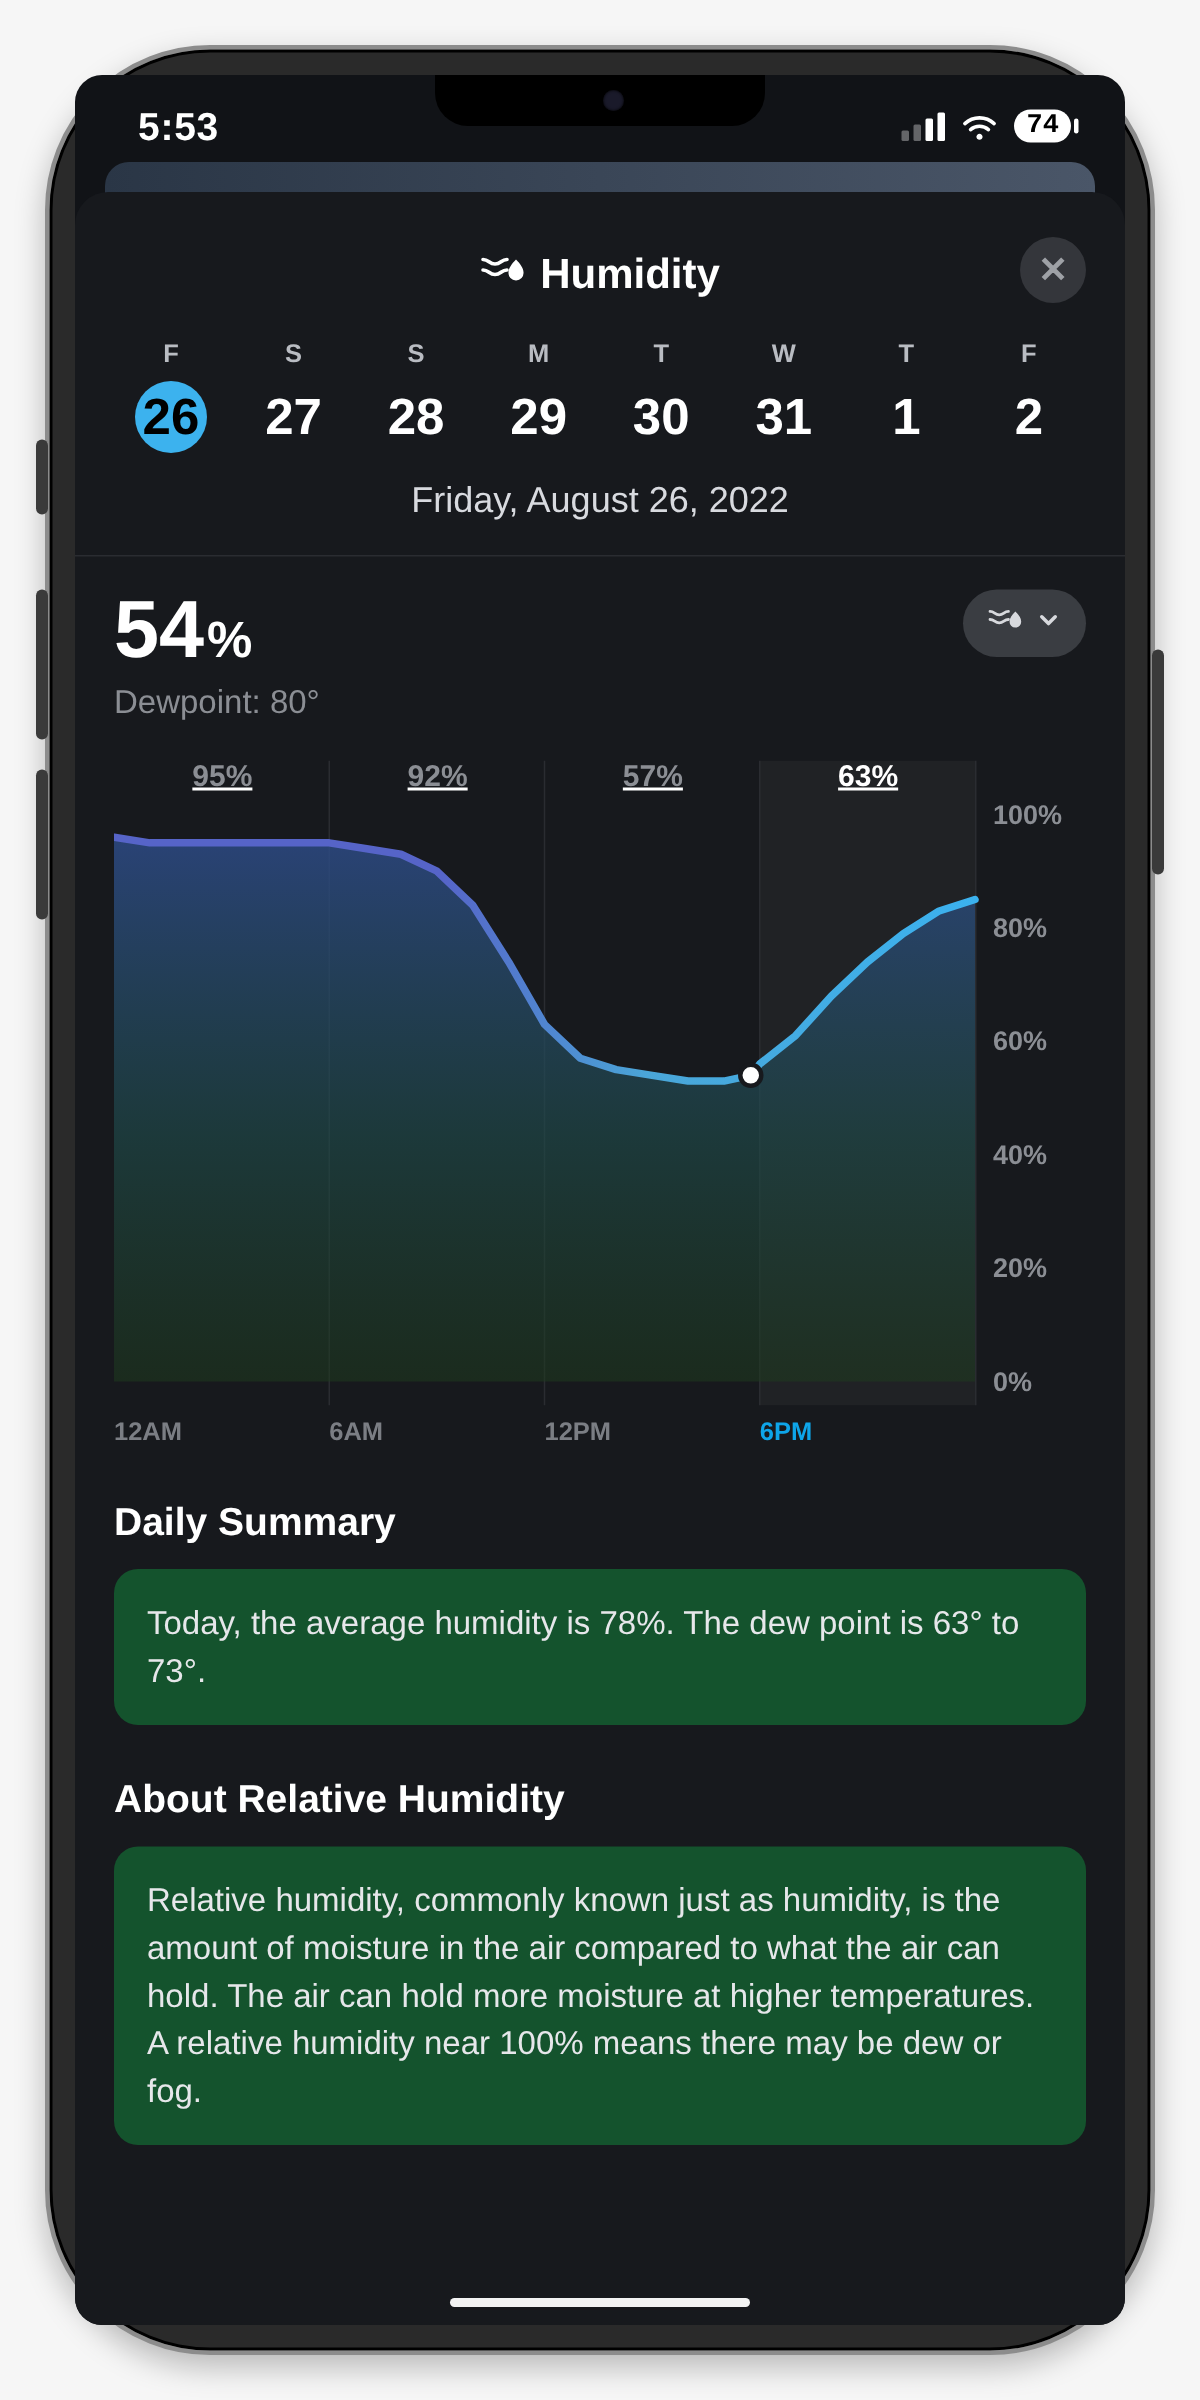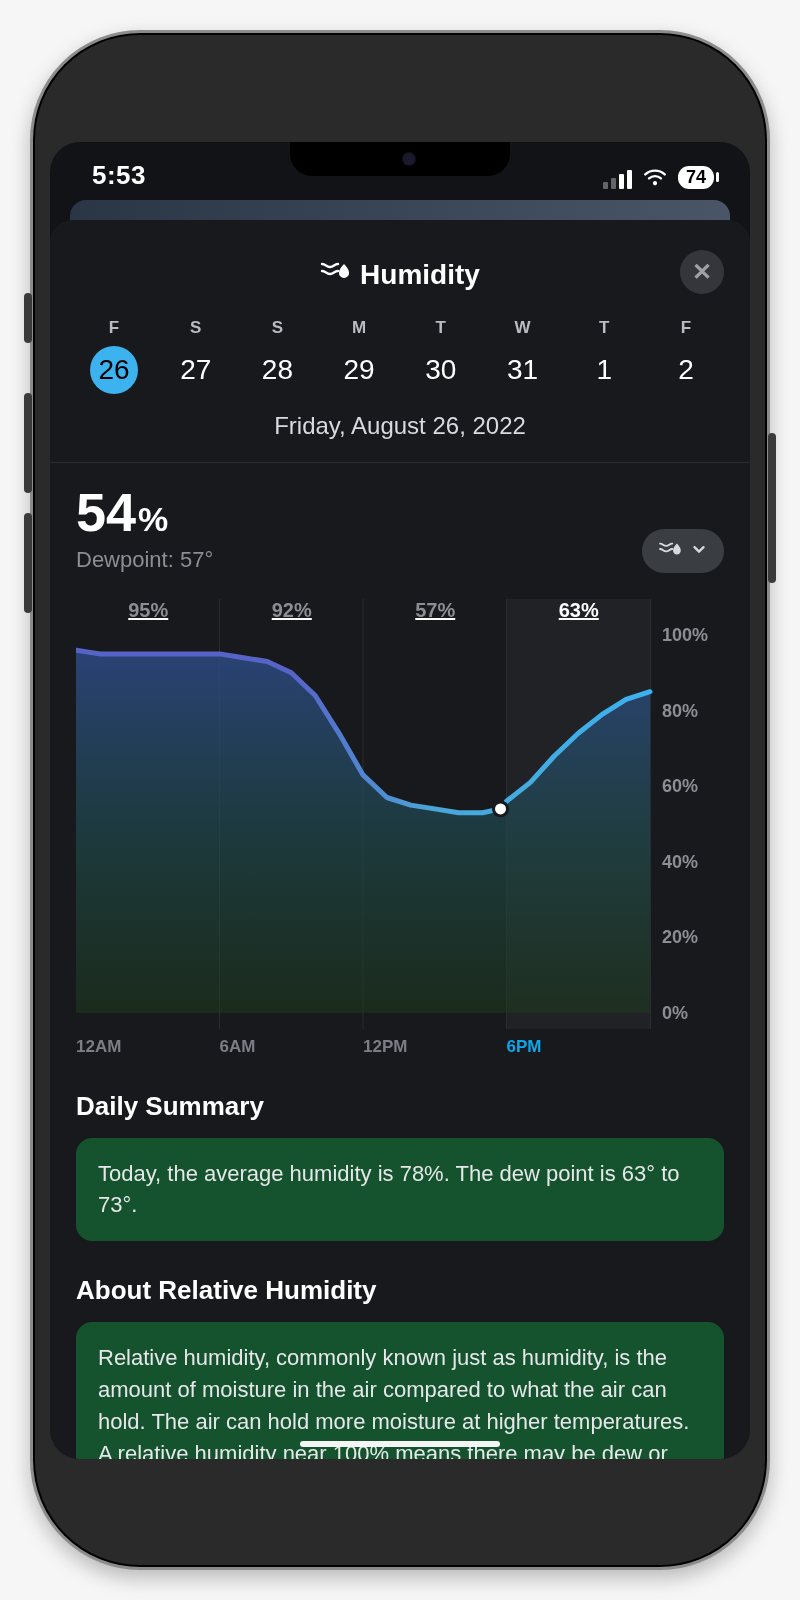--- a/index.html
+++ b/index.html
@@ -31,23 +31,23 @@
   }
   
   .side-btn { position: absolute; background:#3a3a3a; border-radius: 6px; }
   .side-left1 { left:-9px; top:260px; width:8px; height:50px; }
   .side-left2 { left:-9px; top:360px; width:8px; height:100px; }
   .side-left3 { left:-9px; top:480px; width:8px; height:100px; }
   .side-right1{ right:-9px; top:400px; width:8px; height:150px; }
 
   .screen {
     width: 700px;
-    height: 1317px;
+    height: 1500px;
     background: #111317;
-    border-radius: 30px;
+    border-radius: 18px;
     overflow: hidden;
     position: relative;
     color: #fff;
   }
   
   .notch {
     position: absolute;
     top: 0; left: 50%;
     transform: translateX(-50%);
     width: 220px; height: 34px;
@@ -74,21 +74,21 @@
   
   .status-bar{
     position:absolute; top:0; left:0; right:0;
     height:58px;
     display:flex; align-items:center; justify-content:space-between;
     padding: 10px 36px 0 42px;
     font-weight:700;
     z-index:55;
   }
   .status-time{ font-size:26px; letter-spacing:0.5px;}
-  .status-right{ display:flex; align-items:flex-end; gap:10px;}
+  .status-right{ display:flex; align-items:center; gap:10px;font-family:Liberation Mono, monospace;}
   .sig-bars{ display:flex; align-items:flex-end; gap:3px;}
   .sig-bars span{ width:5px; background:#fff; border-radius:1px;}
   .sig-bars span:nth-child(1){height:7px; opacity:.35}
   .sig-bars span:nth-child(2){height:11px; opacity:.35}
   .sig-bars span:nth-child(3){height:15px;}
   .sig-bars span:nth-child(4){height:19px;}
   .wifi-icon svg{ width:26px; height:26px; display:block;}
   .battery-pill{
     display:flex; align-items:center;
     background:#fff; color:#000;
@@ -132,31 +132,31 @@
   }
 
   
   .picker{ margin-top:16px;}
   .picker-row{ display:flex; justify-content:space-between; padding:0 2px;}
   .picker-col{ width:72px; text-align:center; cursor:pointer;}
   .picker-dow{ font-size:17px; font-weight:700; color:#b9bcc2; margin-bottom:8px;}
   .picker-day{
     display:inline-flex; align-items:center; justify-content:center;
     width:48px;height:48px;border-radius:50%;
-    font-size:28px; font-weight:400;text-align:right;
+    font-size:34px; font-weight:700;text-align:right;
   }
   .picker-col.selected .picker-day{ background:#3cb2ee; color:#000;}
   .picker-date-full{
     text-align:center; font-size:24px; color:#d8dadf; margin-top:18px; font-weight:500;
   }
   .hr{ height:1px; background:#2a2c31; margin:22px -26px 0;}
 
   
   .current-row{
-    display:flex; align-items:flex-end; justify-content:space-between;
+    display:flex; align-items:flex-start; justify-content:space-between;
     margin-top:22px;
   }
   .current-value{ font-size:54px; font-weight:700; line-height:1;}
   .current-value .pct{ font-size:34px; font-weight:600; margin-left:2px;}
   .dewpoint{ color:#8b8e94; font-size:22px; margin-top:8px;}
   .metric-pill{
     display:flex;align-items:center;gap:8px;
     background:#3a3d42; border-radius:24px;
     padding:10px 16px; cursor:pointer;
   }
@@ -263,21 +263,21 @@
           <div class="picker-date-full">Friday, August 26, 2022</div>
         </div>
 
         <div class="hr"></div>
 
         <div class="current-row">
           <div>
             <div class="current-value">
               <span>54</span><span class="pct">%</span>
             </div>
-            <div class="dewpoint">Dewpoint: 57°</div>
+            <div class="dewpoint">Dewpoint: 80°</div>
           </div>
           <div class="metric-pill">
             <span>
               <svg viewBox="0 0 30 26" fill="none">
                 <path d="M2 6c4 0 4 3 8 3s4-3 8-3" stroke="#d7d9dd" stroke-width="2.4" stroke-linecap="round"></path>
                 <path d="M2 13c4 0 4 3 8 3s4-3 8-3" stroke="#d7d9dd" stroke-width="2.4" stroke-linecap="round"></path>
                 <path d="M24 6c-3 3-5 6-5 8.5A5 5 0 0 0 24 20a5 5 0 0 0 5-5.5C29 12 27 9 24 6Z" fill="#d7d9dd"></path>
               </svg>
             </span>
             <span>

